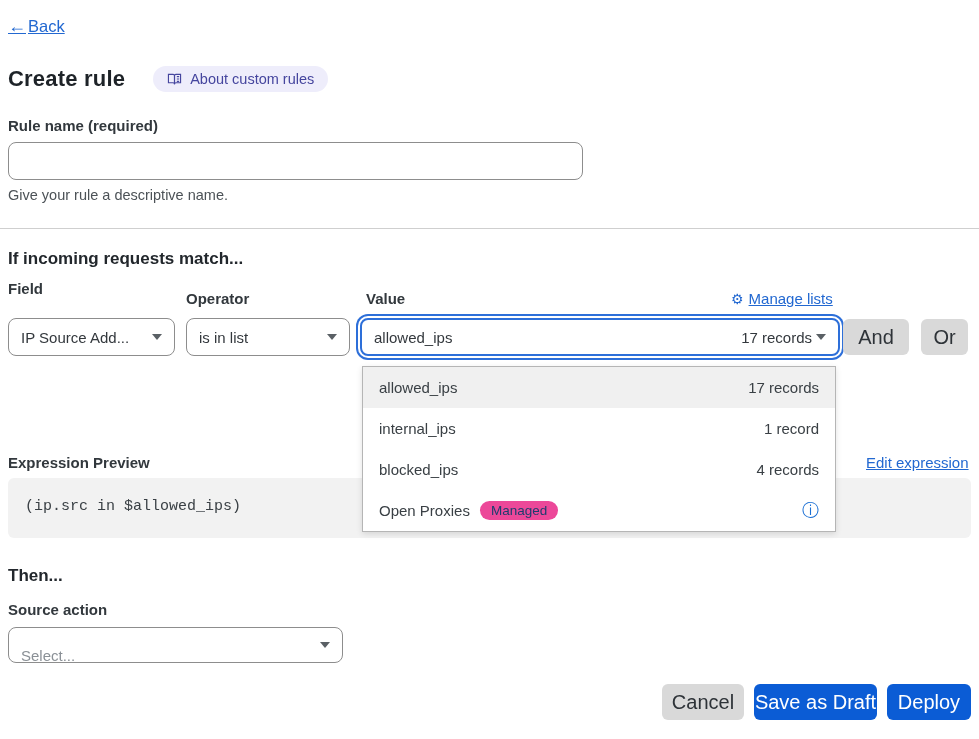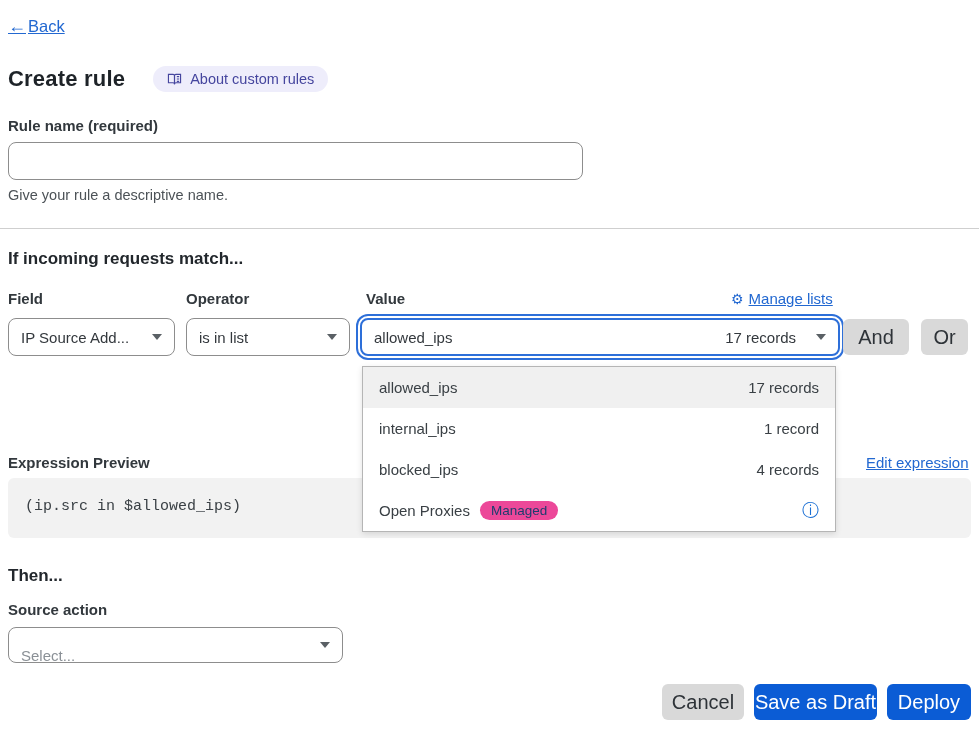--- a/index.html
+++ b/index.html
@@ -37,21 +37,21 @@
     font-family: "Liberation Sans", sans-serif;
   }
   .divider { left: 0; top: 228px; width: 979px; height: 0; border-top: 1px solid #cfcfcf; }
 
   .section-heading { font-size: 17px; font-weight: 700; color: #22272c; }
 
   
   .select {
     height: 38px; background: #fff; border: 1px solid #8d8d8d; border-radius: 8px;
     display: flex; align-items: center; padding: 0 12px; font-size: 15px; color: #33383d;
-    cursor: pointer; gap: 20px;
+    cursor: pointer; gap: 4px;
   }
   .select .grow { flex: 1; }
   .caret {
     width: 0; height: 0; flex: none;
     border-left: 5px solid transparent; border-right: 5px solid transparent;
     border-top: 6px solid #5a6065;
   }
   .select.focused {
     border: 2px solid #2d6fd9;
     box-shadow: 0 0 0 2px #ffffff, 0 0 0 4px #2d6fd9;
@@ -126,21 +126,21 @@
 </div>
 
 <div class="abs lbl" style="left:8px; top:117px;">Rule name (required)</div>
 <input class="abs text-input" style="left: 8px; top: 142px;" value="">
 <div class="abs helper" style="left:8px; top:187px;">Give your rule a descriptive name.</div>
 
 <div class="abs divider"></div>
 
 <div class="abs section-heading" style="left:8px; top:249px;">If incoming requests match...</div>
 
-<div class="abs lbl" style="left:8px; top:290px;">Field</div>
+<div class="abs lbl" style="left:8px; top:280px;">Field</div>
 <div class="abs lbl" style="left:186px; top:290px;">Operator</div>
 <div class="abs lbl" style="left:366px; top:290px;">Value</div>
 
 <a class="abs manage-lists" style="top:290px; left:731px;">
   <span class="gear-icon">⚙</span>
   <span class="link">Manage lists</span>
 </a>
 
 <div class="abs select" style="left:8px; top:318px; width:167px;">
   <span class="grow">IP Source Add...</span>

